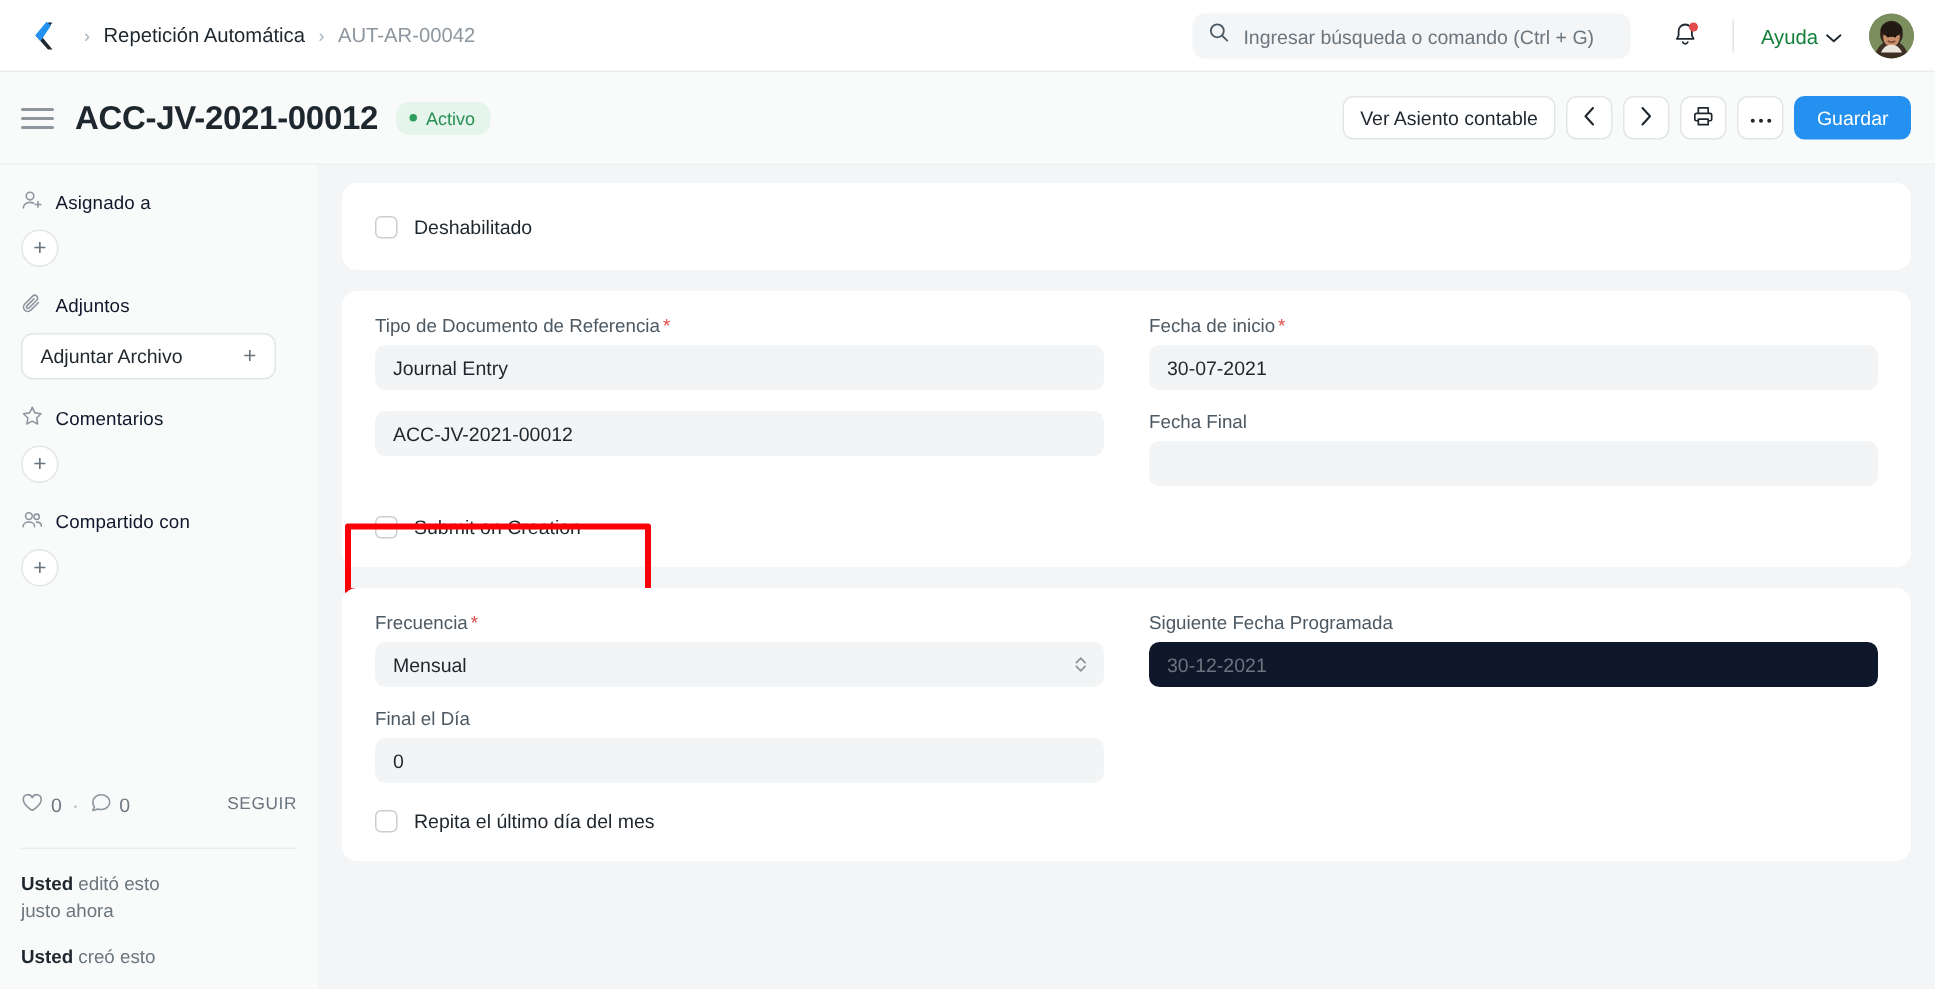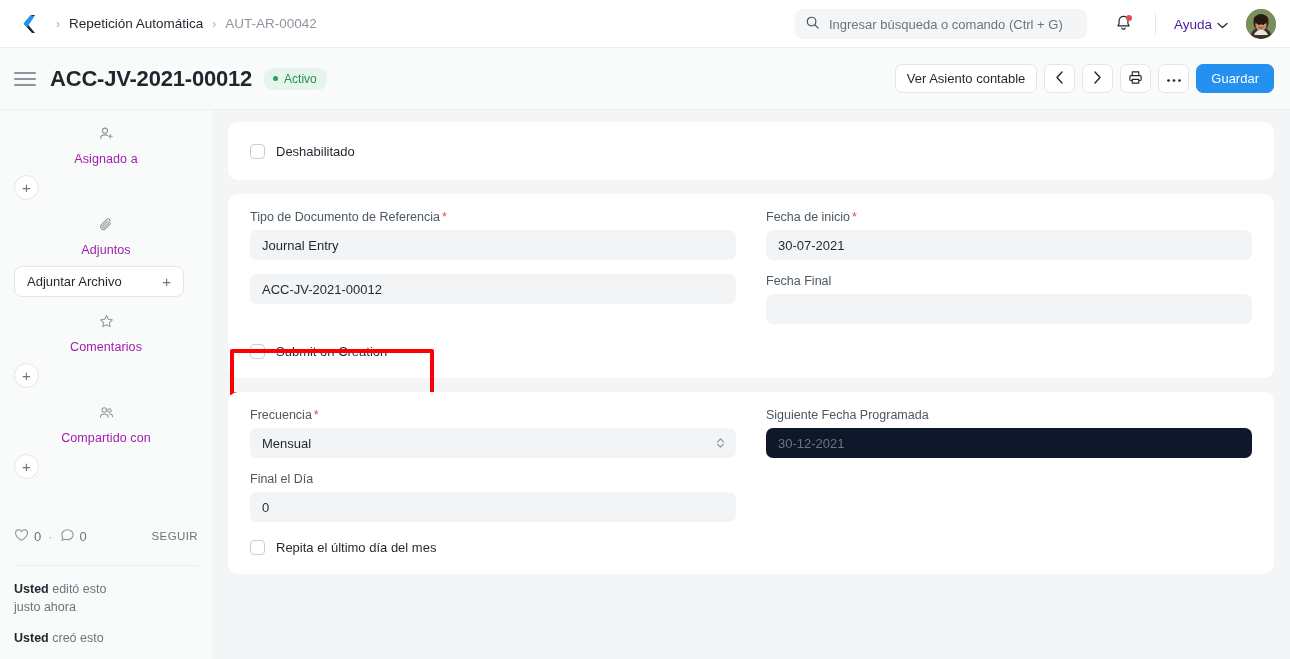--- a/index.html
+++ b/index.html
@@ -67,21 +67,21 @@
     background: #e24c4c;
     top: 8px; right: 9px;
   }
   .nav-divider {
     width: 1px; height: 22px;
     background: #e2e6e9;
     margin: 0 14px;
   }
   .help-btn {
     display: flex; align-items: center; gap: 5px;
-    font-size: 13.5px; color: #4c1d95;
+    font-size: 13.5px; color: #15803d;
     padding: 4px 4px;
     border-radius: 6px;
   }
   .avatar {
     width: 30px; height: 30px;
     border-radius: 50%;
     margin-left: 14px;
     overflow: hidden;
     flex: 0 0 auto;
     position: relative;
@@ -165,25 +165,24 @@
     flex: 0 0 212px;
     background: #f9fafa;
     padding: 16px 14px 0 14px;
     font-size: 12.5px;
     overflow: hidden;
     position: relative;
   }
   .side-sec { margin-bottom: 8px; }
   .side-head {
     display: flex; align-items: center; gap: 8px;
-    color: #a21caf;
+    color: #0f172a;
     font-size: 12.5px;
     margin-bottom: 9px;
     letter-spacing: 0.1px;
-    flex-direction: column;
   }
   .plus-circle {
     width: 25px; height: 25px;
     border-radius: 50%;
     border: 1px solid #e2e6e9;
     background: #ffffff;
     display: flex; align-items: center; justify-content: center;
     color: #6b757d;
     font-size: 15px;
     line-height: 1;

